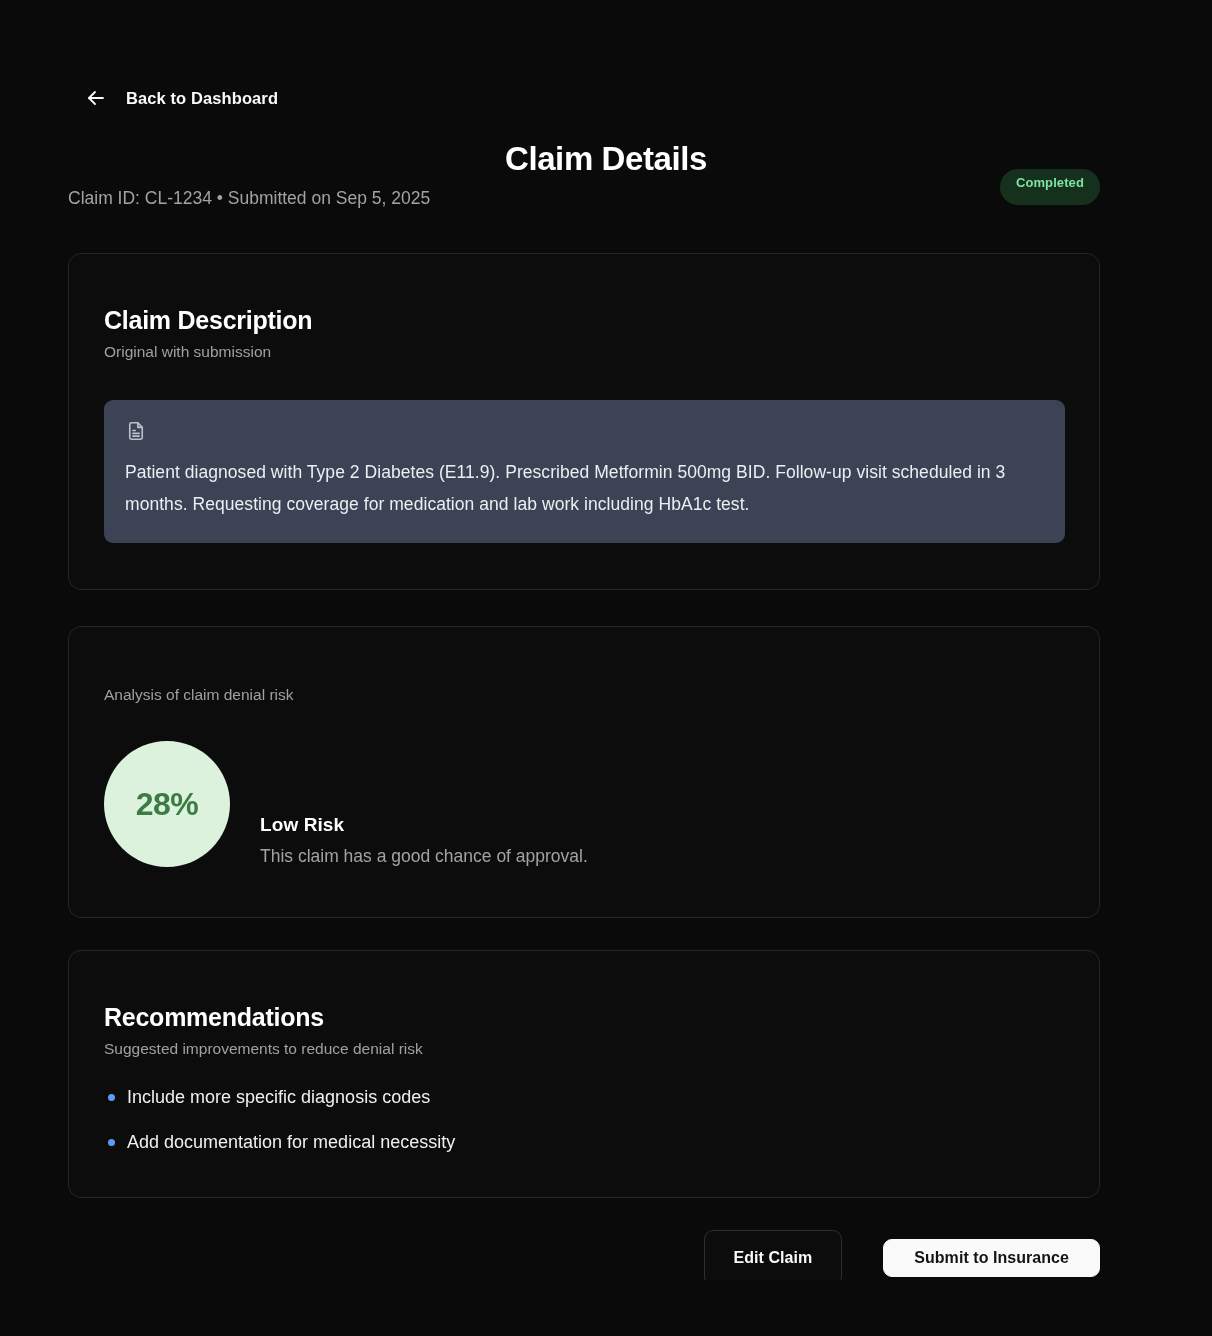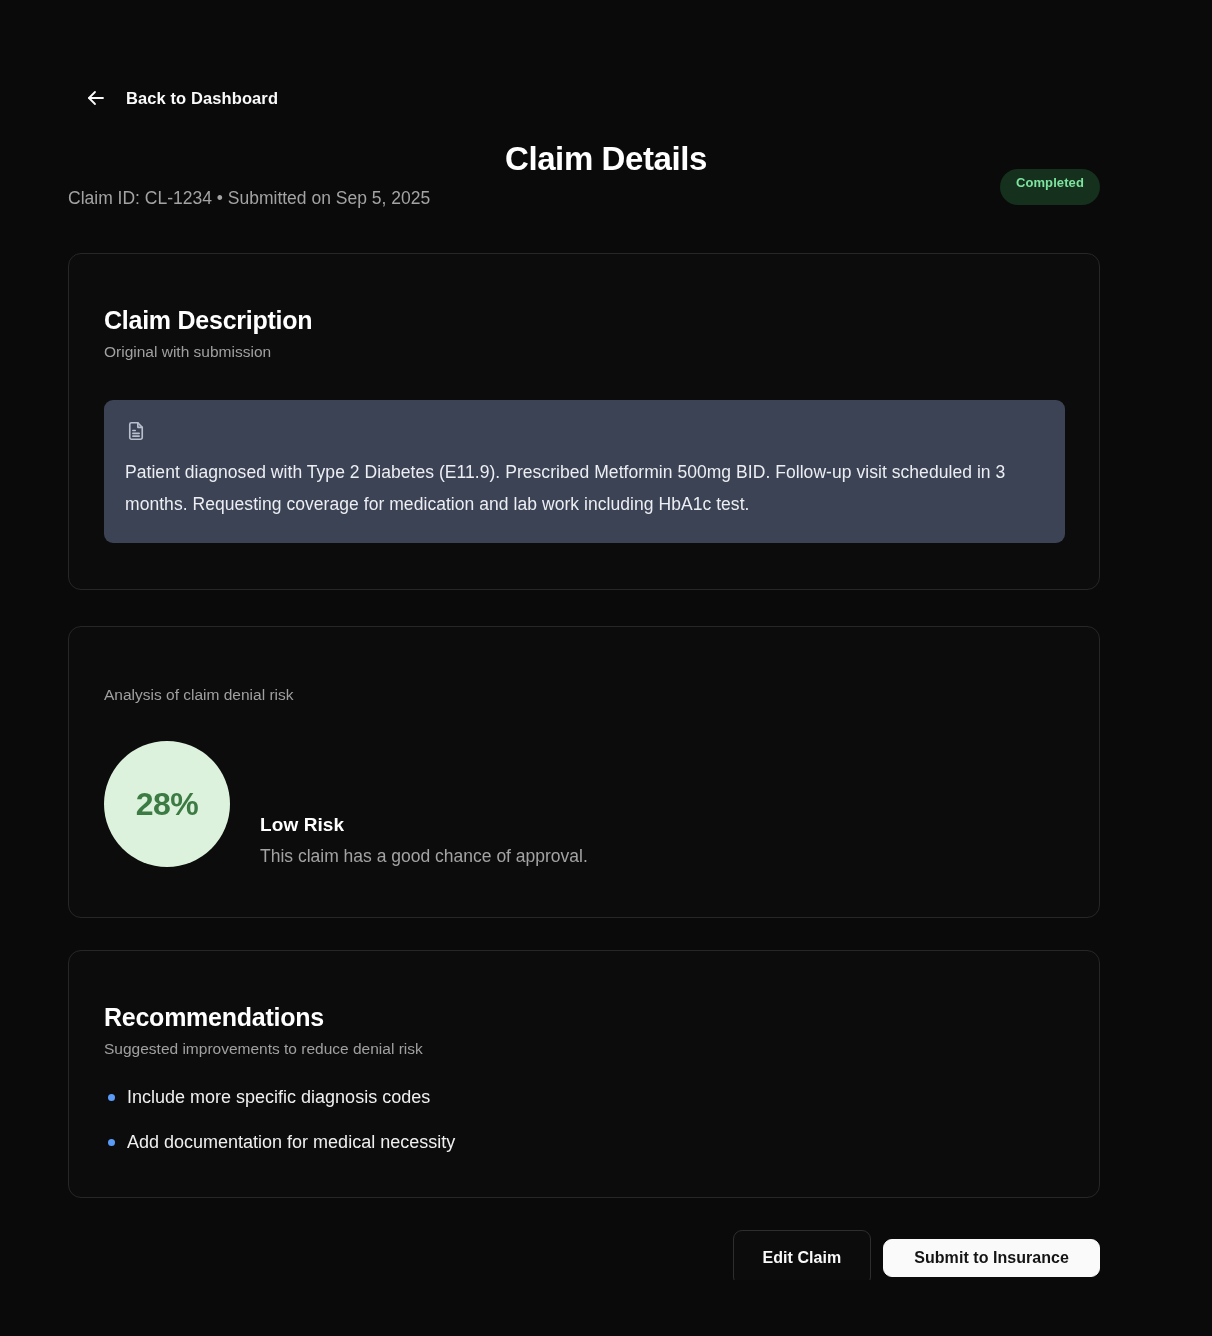--- a/index.html
+++ b/index.html
@@ -177,21 +177,21 @@
     background: #5b9bf8;
   }
 
   
   .footer {
     position: absolute;
     right: 112px;
     top: 1230px;
     display: flex;
     align-items: center;
-    gap: 12px;
+    gap: 26px;
   }
   .btn {
     border-radius: 9px;
     font-size: 16px;
     font-weight: 700;
     line-height: 1;
     cursor: pointer;
     white-space: nowrap;
     letter-spacing: .05px;
   }
@@ -199,20 +199,21 @@
     background: #0c0c0c;
     border: 1px solid #2e2e2e;
     color: #fafafa;
     padding: 19px 29px;
   }
   .btn-primary {
     background: #fafafa;
     border: 1px solid #fafafa;
     color: #141414;
     padding: 10px 30px;
+    margin-left: 15px;
   }
 </style>
 </head>
 <body>
 
 <div class="page">
 
   <div class="back-link">
     <svg class="back-arrow" viewBox="0 0 24 24" fill="none" stroke="#fafafa" stroke-width="1.8" stroke-linecap="round" stroke-linejoin="round">
       <line x1="19" y1="12" x2="5" y2="12"></line>

